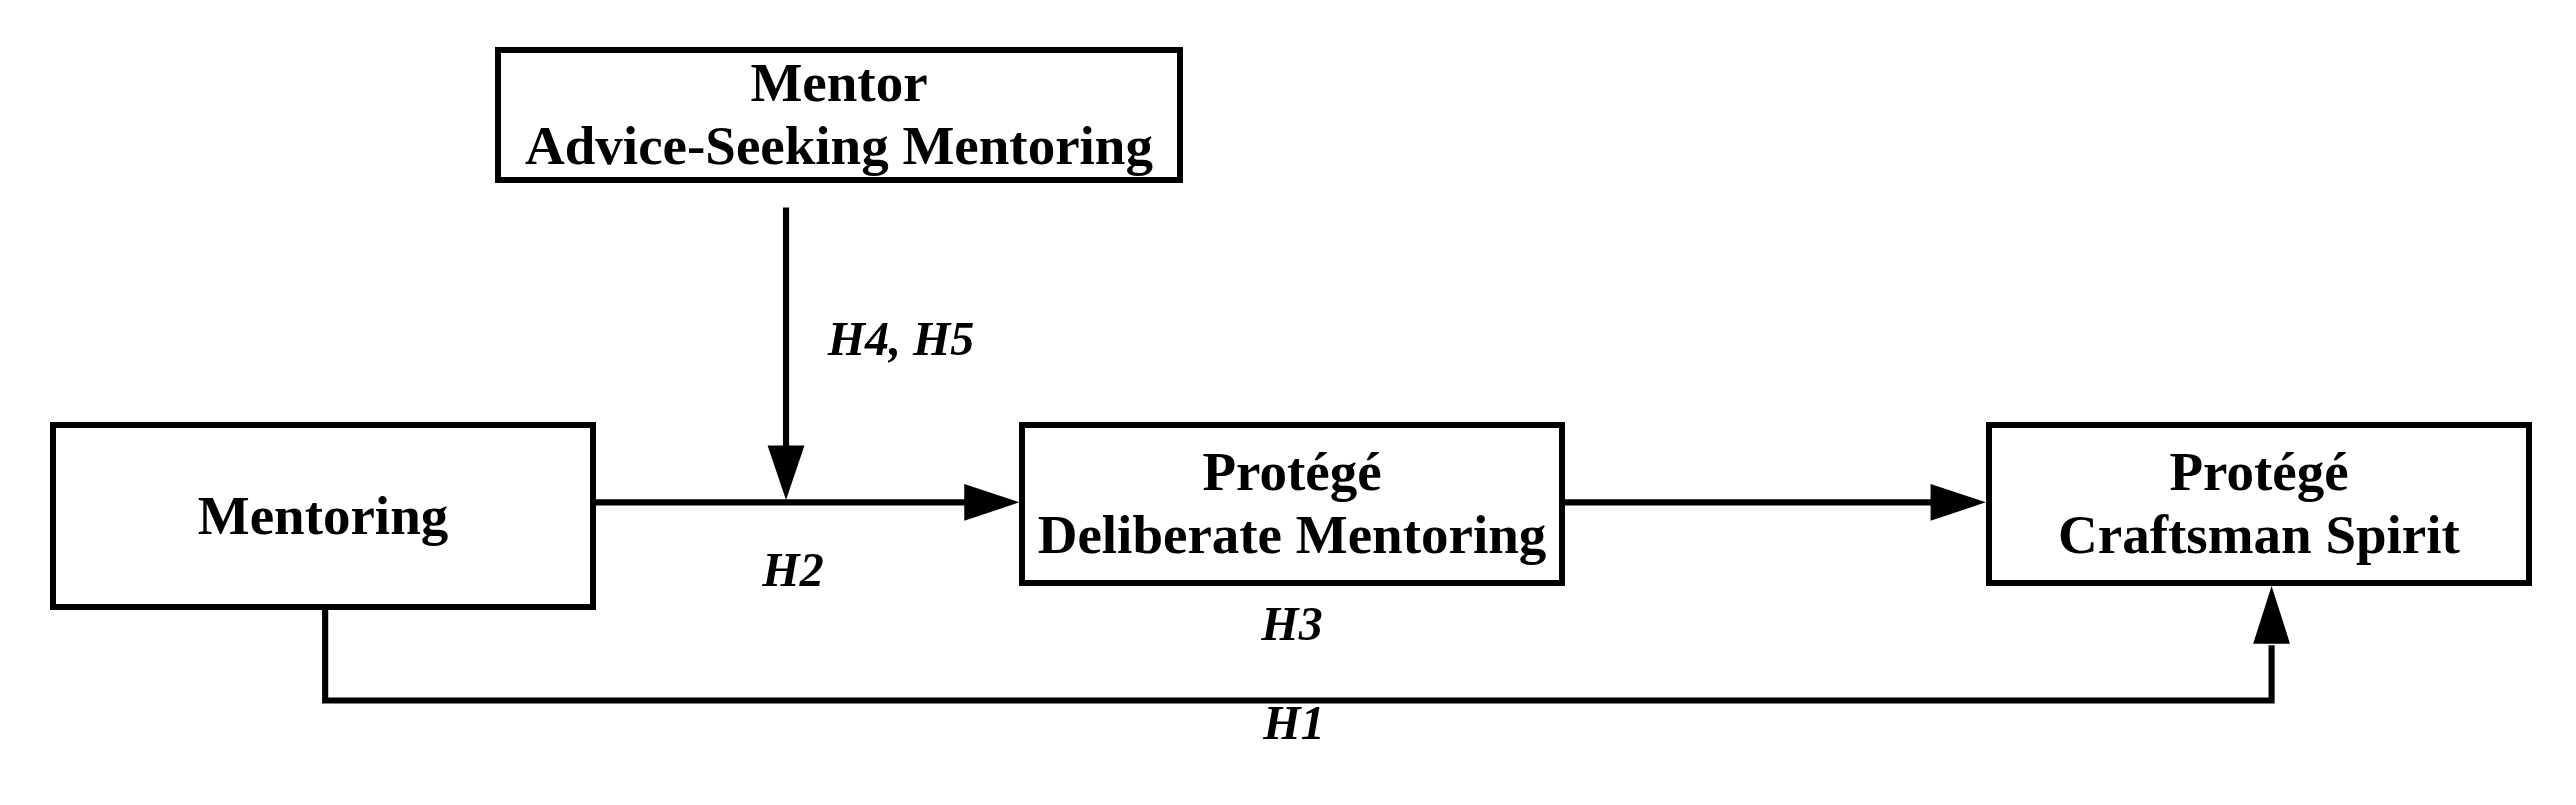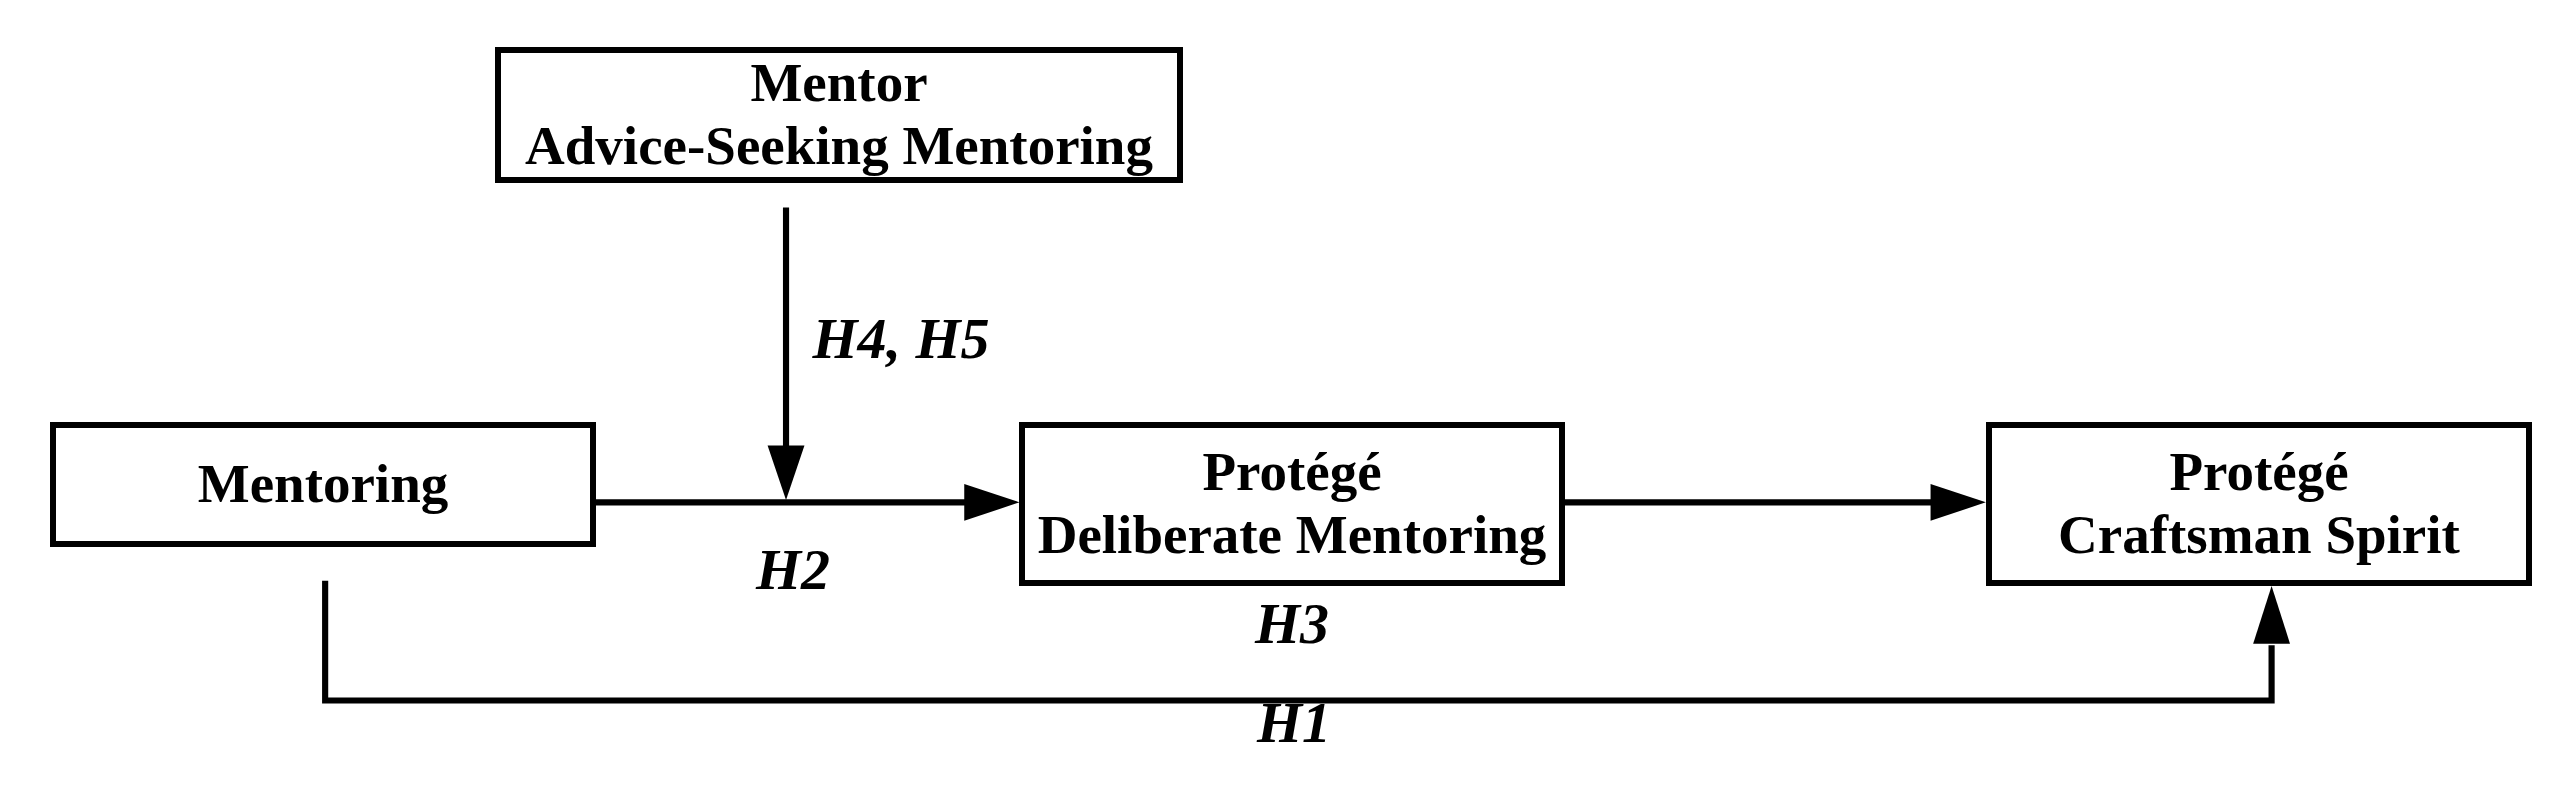--- a/index.html
+++ b/index.html
@@ -32,29 +32,29 @@
     flex-direction: column;
     align-items: center;
     justify-content: center;
     text-align: center;
     font-weight: bold;
     font-size: 55px;
     line-height: 1.14;
     white-space: nowrap;
   }
   .node-mentor-asb   { left: 462px;  top: 47px;  width: 688px; height: 136px; margin-left: 33px; }
-  .node-mentoring    { left: 50px;   top: 422px; width: 546px; height: 125px; }
+  .node-mentoring    { left: 50px;   top: 422px; width: 546px; height: 188px; }
   .node-deliberate   { left: 1019px; top: 422px; width: 546px; height: 164px; }
   .node-craftsman    { left: 1986px; top: 422px; width: 546px; height: 164px; }
   .edge-label {
     position: absolute;
     transform: translate(-50%, -50%);
     font-weight: bold;
     font-style: italic;
-    font-size: 58px;
+    font-size: 48px;
     line-height: 1;
     white-space: nowrap;
   }
   .label-h4h5 { left: 901px; top: 339px; }
   .label-h2   { left: 793px; top: 570px; }
   .label-h3   { left: 1292px; top: 624px; }
   .label-h1   { left: 1294px; top: 723px; }
 </style>
 </head>
 <body>

